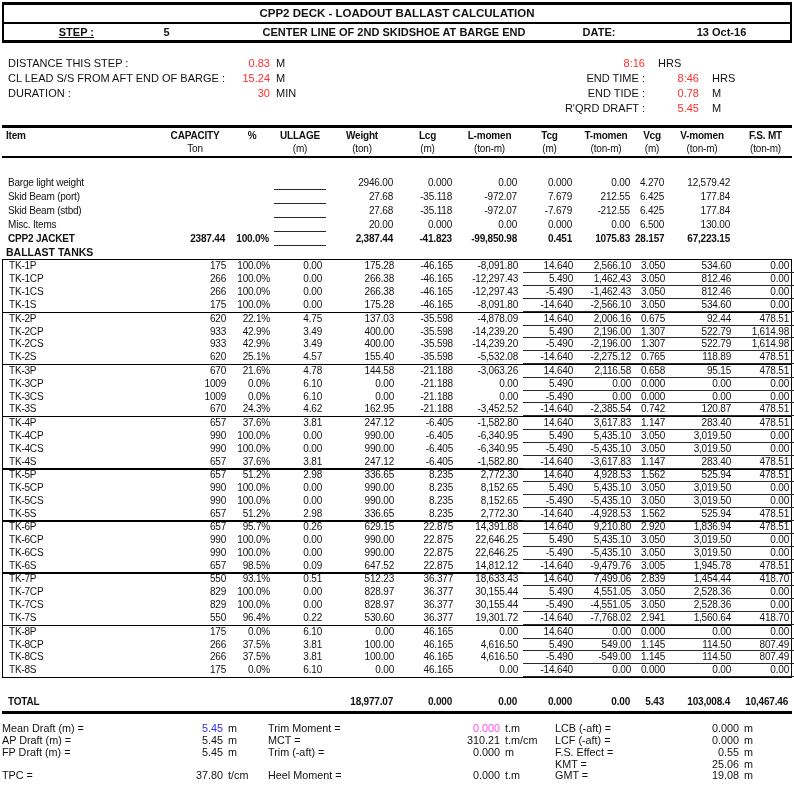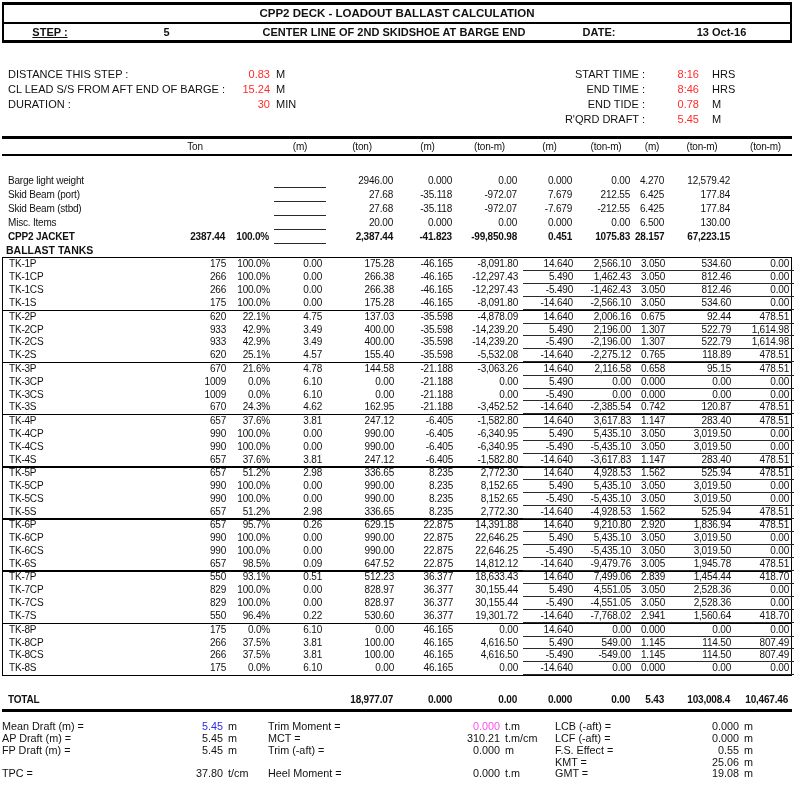--- a/index.html
+++ b/index.html
@@ -15,26 +15,26 @@
   .title-box{
     border:2px solid #000;border-top:3px solid #000;
     text-align:center;font-weight:bold;font-size:11.5px;line-height:14.5px;
     padding:1px 0;
   }
   .step-row{
     border:2px solid #000;border-top:none;border-bottom:3px solid #000;
     display:grid;grid-template-columns:90px 145px 310px 100px 145px;
     font-weight:bold;font-size:11px;line-height:16px;height:16px;
   }
-  .step-row .sl{padding-left:2px;text-align:center;text-decoration:underline;}
+  .step-row .sl{padding-left:2px;text-align:right;text-decoration:underline;}
   .step-row .sc{text-align:center;}
   .step-row .sd{text-align:center;}
 
   
-  .info{margin-top:24px;font-size:11px;line-height:15px;}
+  .info{margin-top:13px;font-size:11px;line-height:15px;}
   .info-row{display:grid;grid-template-columns:238px 30px 100px 275px 54px 97px;}
   .info-row .lbl{text-align:left;padding-left:6px;white-space:nowrap;}
   .info-row .rlbl{text-align:right;white-space:nowrap;}
   .info-row .val{text-align:right;white-space:nowrap;}
   .info-row .unit{text-align:left;padding-left:6px;}
   .info-row .runit{text-align:left;padding-left:13px;}
   .red{color:#ff2b2b;}
   .blue{color:#2a2aee;}
   .magenta{color:#ff4fef;}
 
@@ -88,21 +88,20 @@
     <div class="sd">CENTER LINE OF 2ND SKIDSHOE AT BARGE END</div>
     <div class="sc">DATE:</div>
     <div class="sc">13 Oct-16</div>
   </div>
 
   <div class="info" id="info-rows">
       <div class="info-row">
         <div class="lbl">DISTANCE THIS STEP :</div>
         <div class="val red">0.83</div>
         <div class="unit">M</div>
-        <div class="rlbl">START TIME :</div>
         <div class="val red">8:16</div>
         <div class="runit">HRS</div>
       </div>
       <div class="info-row">
         <div class="lbl">CL LEAD S/S FROM AFT END OF BARGE :</div>
         <div class="val red">15.24</div>
         <div class="unit">M</div>
         <div class="rlbl">END TIME :</div>
         <div class="val red">8:46</div>
         <div class="runit">HRS</div>
@@ -119,20 +118,34 @@
         <div class="lbl"></div>
         <div class="val"></div>
         <div class="unit"></div>
         <div class="rlbl">R'QRD DRAFT :</div>
         <div class="val red">5.45</div>
         <div class="runit">M</div>
       </div>
     </div>
 
   <div class="thead">
+    <div class="trow" id="head-labels">
+        <div class="c c0">Item</div>
+        <div class="c c1">CAPACITY</div>
+        <div class="c c2">%</div>
+        <div class="c c3">ULLAGE</div>
+        <div class="c c4">Weight</div>
+        <div class="c c5">Lcg</div>
+        <div class="c c6">L-momen</div>
+        <div class="c c7">Tcg</div>
+        <div class="c c8">T-momen</div>
+        <div class="c c9">Vcg</div>
+        <div class="c c10">V-momen</div>
+        <div class="c c11">F.S. MT</div>
+      </div>
     <div class="trow units" id="head-units">
         <div class="c c0"></div>
         <div class="c c1">Ton</div>
         <div class="c c2"></div>
         <div class="c c3">(m)</div>
         <div class="c c4">(ton)</div>
         <div class="c c5">(m)</div>
         <div class="c c6">(ton-m)</div>
         <div class="c c7">(m)</div>
         <div class="c c8">(ton-m)</div>

